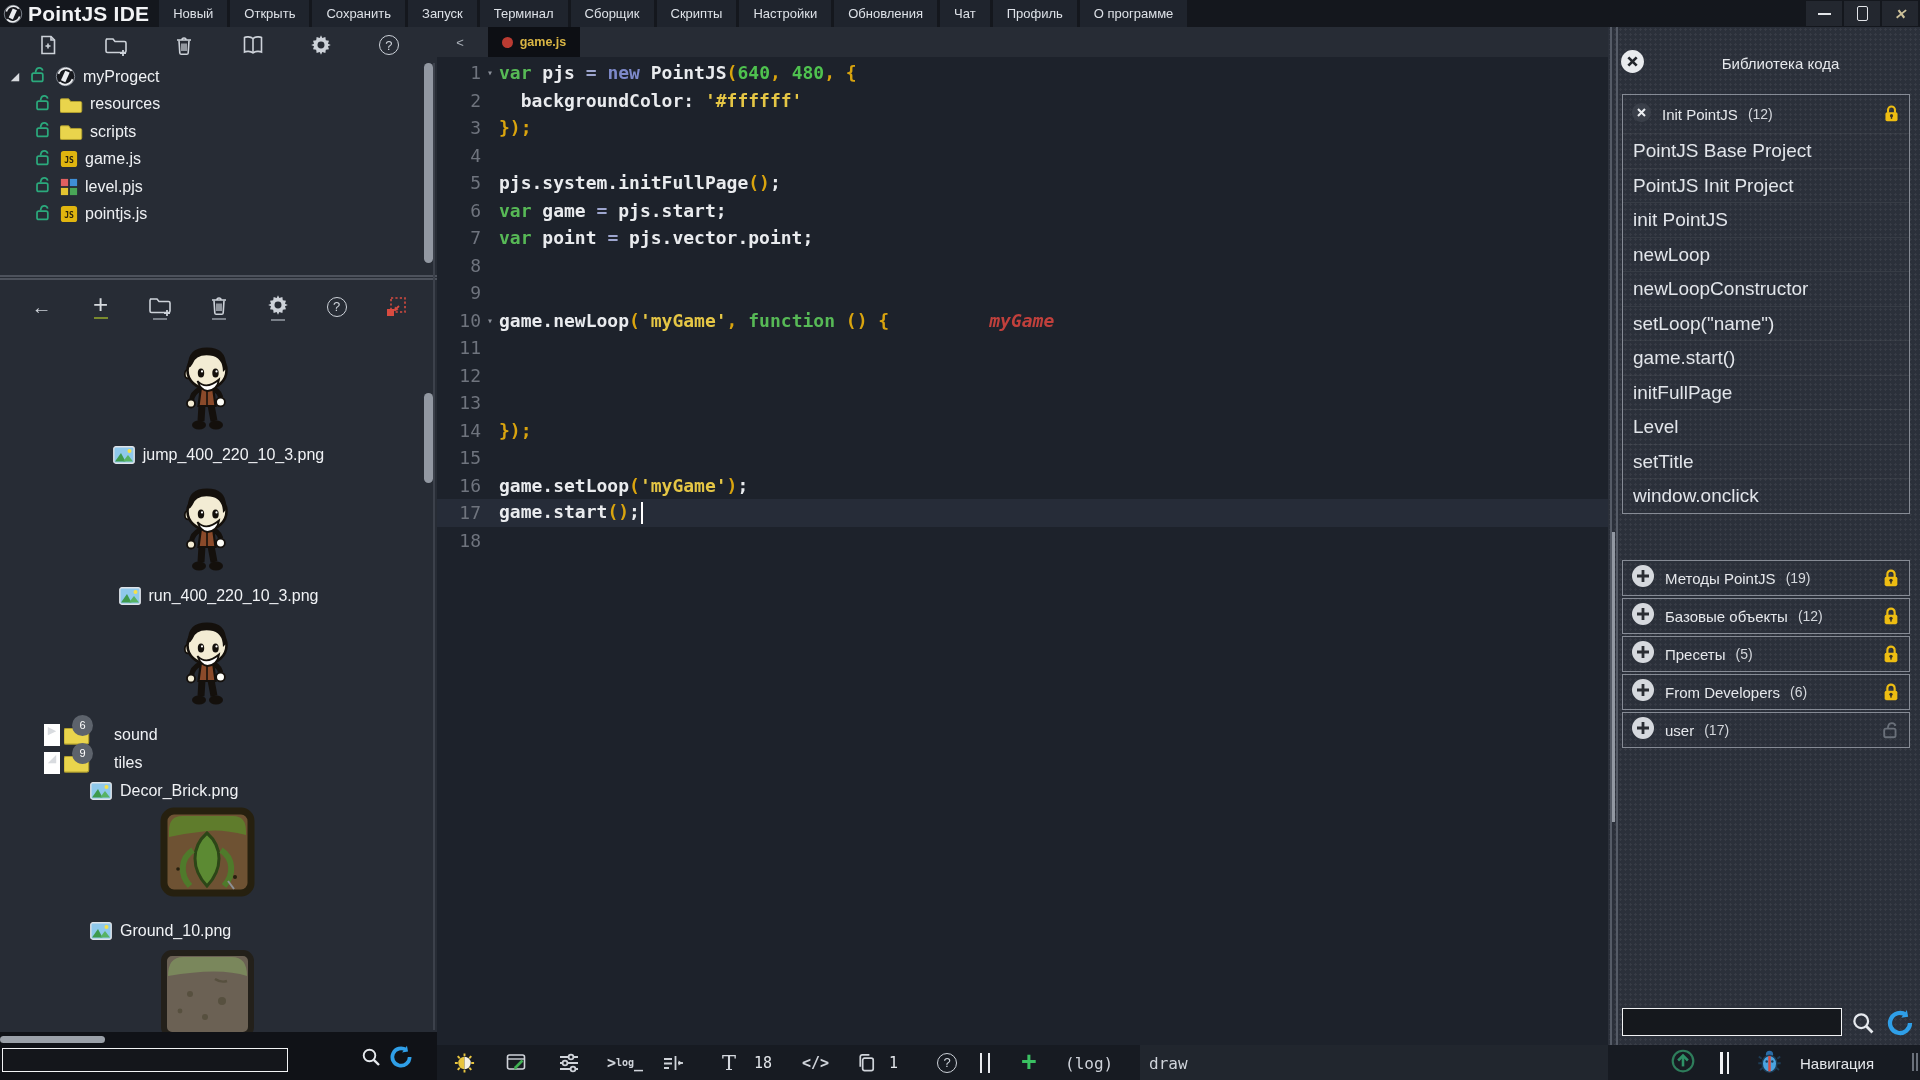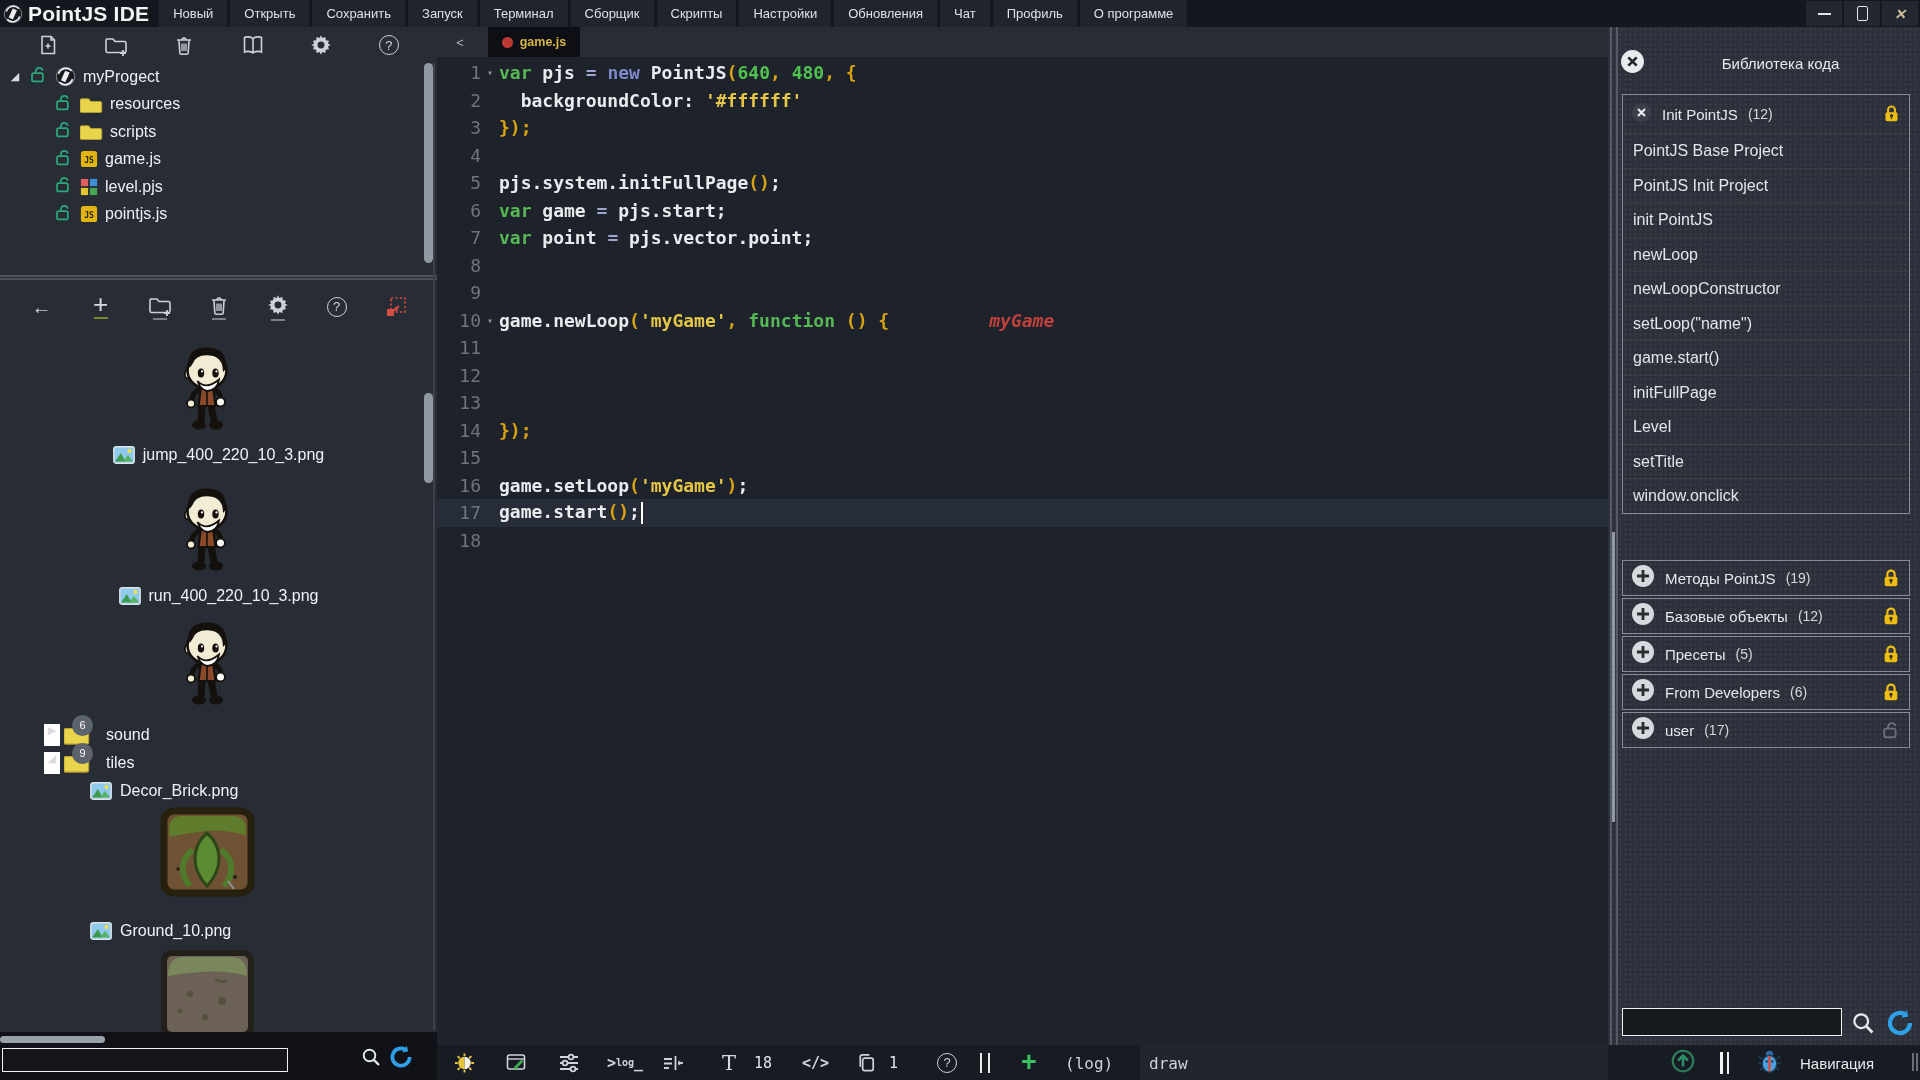--- a/index.html
+++ b/index.html
@@ -22,21 +22,21 @@
   .glyph-max{width:9px;height:13px;border:1.6px solid #e3e5e9;border-radius:2px;}
   .glyph-close{color:#cec29a;font-size:14px;font-weight:bold;line-height:1;}
   
   .left-panel{position:absolute;top:27px;left:0;width:437px;bottom:0;background:#272c35;overflow:hidden;}
   .tree-toolbar{position:absolute;top:0;left:0;right:0;height:36px;display:flex;
                 align-items:center;justify-content:space-around;padding:0 14px;}
   .tbi{width:24px;height:24px;display:flex;align-items:center;justify-content:center;color:#cdd2d9;}
   .file-tree{position:absolute;top:36px;left:0;right:14px;height:210px;font-size:16px;}
   .tree-row{height:27.5px;display:flex;align-items:center;gap:7px;}
   .tw{width:14px;text-align:center;color:#d8dbdf;font-size:11px;flex:none;}
-  .indent1{padding-left:8px;}.indent2{padding-left:54px;text-align:right;}
+  .indent1{padding-left:8px;}.indent2{padding-left:34px;text-align:right;}
   .lock-g{color:#2ba97c;flex:none;}
   .tree-label{color:#eef0f3;}
   .splitter{position:absolute;top:246px;left:0;right:0;height:9px;}
   .splitter div{height:2px;background:#4d525c;margin:1.5px 0;}
   .asset-toolbar{position:absolute;top:256px;left:0;right:0;height:47px;display:flex;
                  align-items:center;justify-content:space-around;padding:0 12px;}
   .ati{width:26px;height:30px;display:flex;flex-direction:column;align-items:center;
        justify-content:center;color:#cdd2d9;gap:2px;}
   .ati .ul{width:14px;height:2px;background:#7a8089;}
   .ati .ul.green{background:#7a8a2e;}
@@ -46,21 +46,21 @@
   .sprite{position:absolute;left:177px;width:60px;height:92px;}
   .asset-label{position:absolute;left:0;right:0;display:flex;justify-content:center;
                align-items:center;gap:8px;font-size:16px;color:#f0f2f5;height:24px;}
   .asset-label.leftal{justify-content:flex-start;padding-left:90px;}
   .afold-row{position:absolute;left:0;right:0;height:27px;display:flex;align-items:center;}
   .afold-row .caret{width:16px;margin-left:44px;text-align:center;color:#d8dbdf;font-size:11px;}
   .folder-wrap{position:relative;width:26px;height:22px;margin-left:4px;}
   .badge{position:absolute;top:-9px;left:8px;width:21px;height:21px;border-radius:50%;
          background:#5d636c;color:#fff;font-size:11px;display:flex;align-items:center;
          justify-content:center;z-index:2;}
-  .afold-label{margin-left:16px;font-size:16px;color:#f0f2f5;}
+  .afold-label{margin-left:24px;font-size:16px;color:#f0f2f5;}
   .tile{position:absolute;left:160px;width:95px;height:90px;}
   .vtrack{position:absolute;right:3px;top:36px;bottom:50px;width:10px;}
   .vtrack .rail{position:absolute;right:-1px;top:0;bottom:0;width:2px;background:#3c414b;}
   .vthumb{position:absolute;left:0;width:9px;border-radius:5px;background:#9298a2;}
   .left-bottom{position:absolute;left:0;right:0;bottom:0;height:48px;background:#101217;}
   .hthumb{position:absolute;top:4px;left:0;width:105px;height:7px;border-radius:4px;background:#9aa0a8;}
   .lsearch{position:absolute;top:16px;left:2px;width:286px;height:24px;background:#14161b;
            border:1px solid #f2f3f5;color:#e8eaee;font-size:14px;padding:0 6px;box-sizing:border-box;outline:none;}
   .lsi-mag{position:absolute;left:360px;top:14px;}
   .lsi-ref{position:absolute;left:388px;top:12px;}
@@ -107,21 +107,21 @@
   .rp-track .l1{left:0;}.rp-track .l2{left:6px;}
   .rp-track .th{position:absolute;left:2px;width:3px;top:505px;height:290px;background:#9298a2;}
   .lib-header{position:absolute;top:18px;left:12px;right:4px;height:36px;display:flex;align-items:center;}
   .lib-title{flex:1;text-align:center;font-size:15px;color:#e6e8ec;}
   .lib-group{position:absolute;top:67px;left:14px;right:10px;border:1px solid #868b95;}
   .lib-group-header{height:38px;display:flex;align-items:center;padding:0 8px;position:relative;}
   .lgh-label{margin-left:10px;font-size:15px;color:#e6e8ec;}
   .lgh-count{margin-left:10px;font-size:14px;color:#d4d7dc;}
   .lock-pos{position:absolute;right:8px;top:9px;}
   .lib-item{height:34.5px;line-height:34.5px;padding-left:10px;border-top:1px solid rgba(255,255,255,.06);
-            font-size:16px;color:#e2e5ea;box-sizing:border-box;}
+            font-size:19px;color:#e2e5ea;box-sizing:border-box;}
   .lib-sections{position:absolute;top:533px;left:14px;right:10px;display:flex;flex-direction:column;gap:2px;}
   .lib-section{height:36px;border:1px solid #868b95;display:flex;align-items:center;
                padding:0 8px;position:relative;box-sizing:border-box;}
   .ls-label{margin-left:10px;font-size:15px;color:#e6e8ec;}
   .ls-count{margin-left:10px;font-size:14px;color:#d4d7dc;}
   .lock-right{position:absolute;right:8px;top:7px;}
   .lock-closed-svg,.lock-open-gray{display:block;}
   .lib-section .lock-open-gray{display:none;}
   .lib-section.open .lock-open-gray{display:block;color:#6a707a;}
   .lib-search-row{position:absolute;left:14px;right:0;top:981px;height:32px;}

